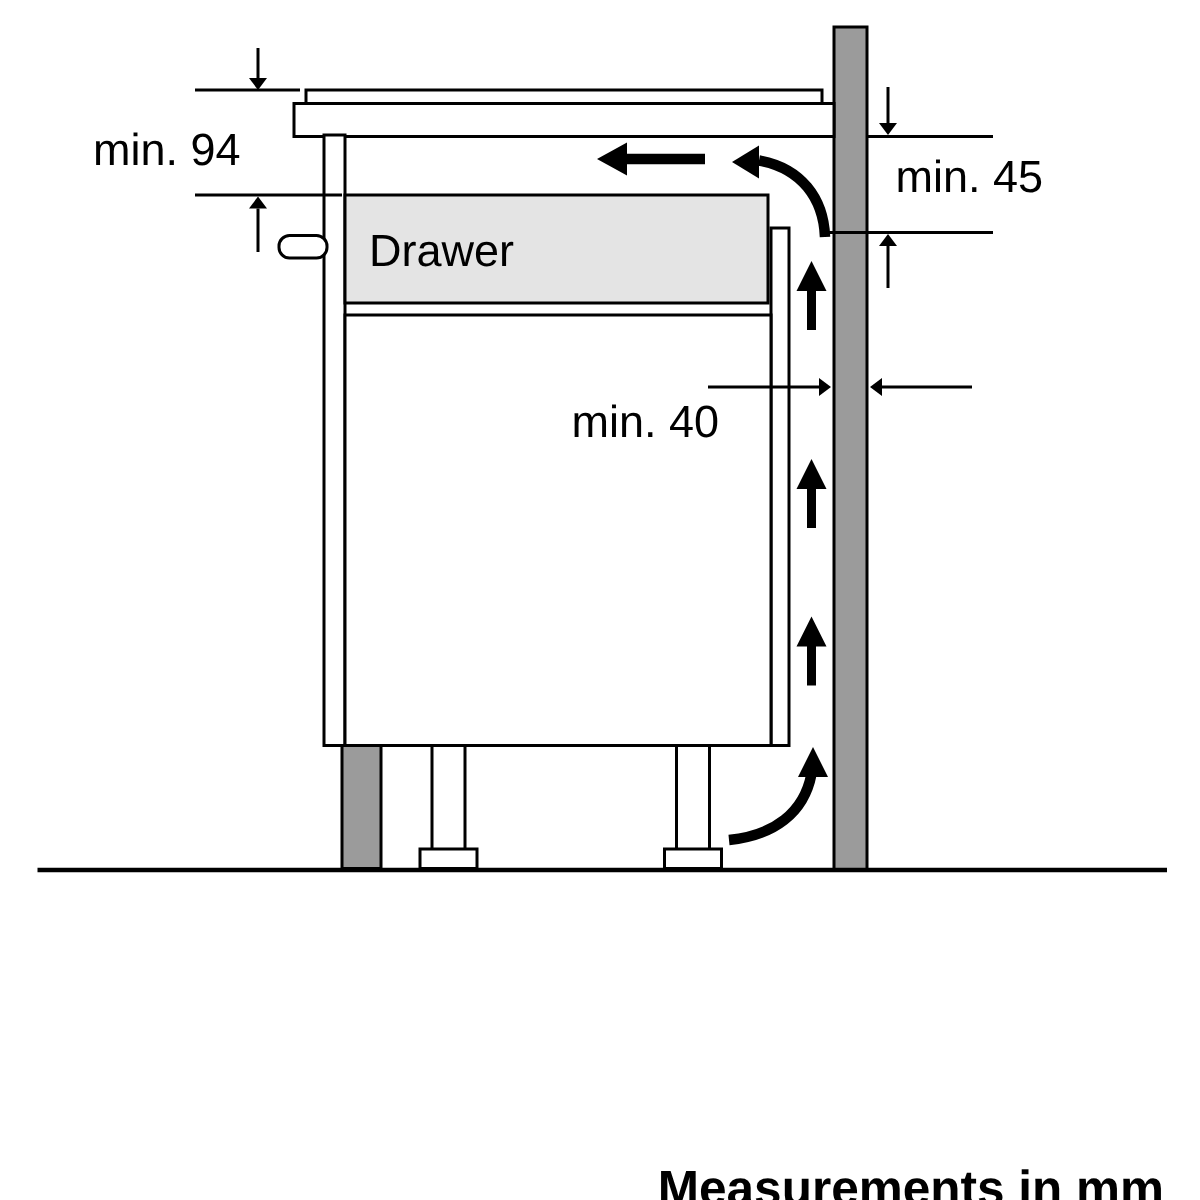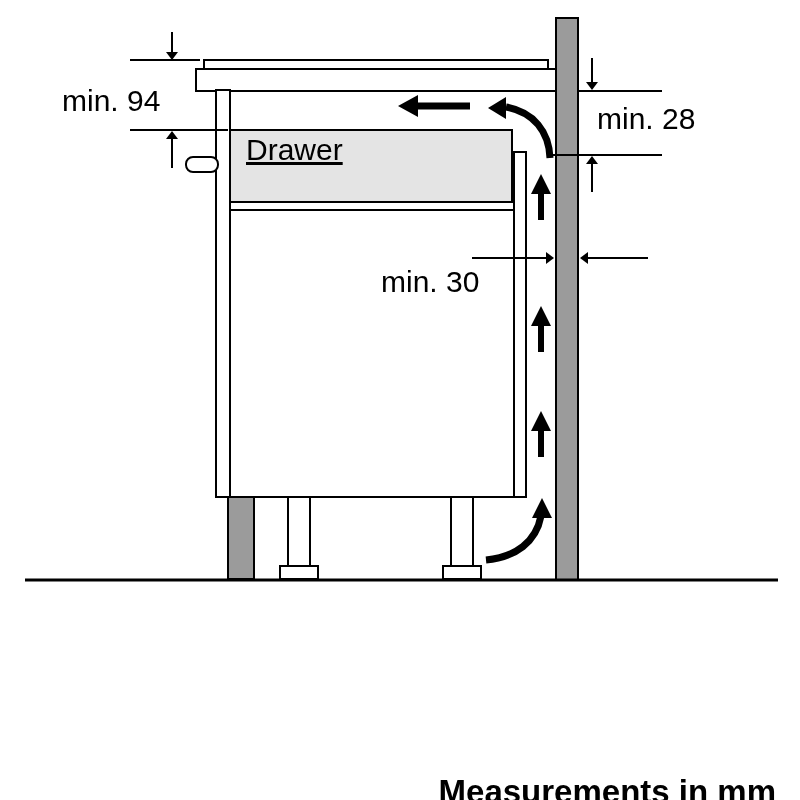--- a/index.html
+++ b/index.html
@@ -12,21 +12,21 @@
     overflow: hidden;
   }
   .canvas svg { position: absolute; left: 0; top: 0; }
   .label {
     position: absolute;
     color: #000000;
     font-size: 30px;
     line-height: 1.1;
     white-space: nowrap;
   }
-  .label-drawer { left: 246px; top: 133px; text-decoration: underline; }
+  .label-drawer { left: 246px; top: 151px; }
   .label-min65  { left: 62px;  top: 84px; }
   .label-min45  { left: 597px; top: 102px; }
   .label-min20  { left: 381px; top: 265px; }
   .label-footer { right: 24px; top: 774px; font-size: 33px; font-weight: bold; }
 </style>
 </head>
 <body>
 
 <div class="canvas">
 
@@ -121,19 +121,19 @@
       <polygon points="546,252 546,264 554,258" stroke="none"></polygon>
       <line x1="648" y1="258" x2="588" y2="258" stroke-width="2"></line>
       <polygon points="588,252 588,264 580,258" stroke="none"></polygon>
     </g>
   </svg>
 
   <div class="label label-drawer">Drawer</div>
 
   <div class="label label-min65">min. 94</div>
 
-  <div class="label label-min45">min. 28</div>
+  <div class="label label-min45">min. 45</div>
 
-  <div class="label label-min20">min. 30</div>
+  <div class="label label-min20">min. 40</div>
 
   <div class="label label-footer">Measurements in mm</div>
 
 </div>
 
 </body></html>

